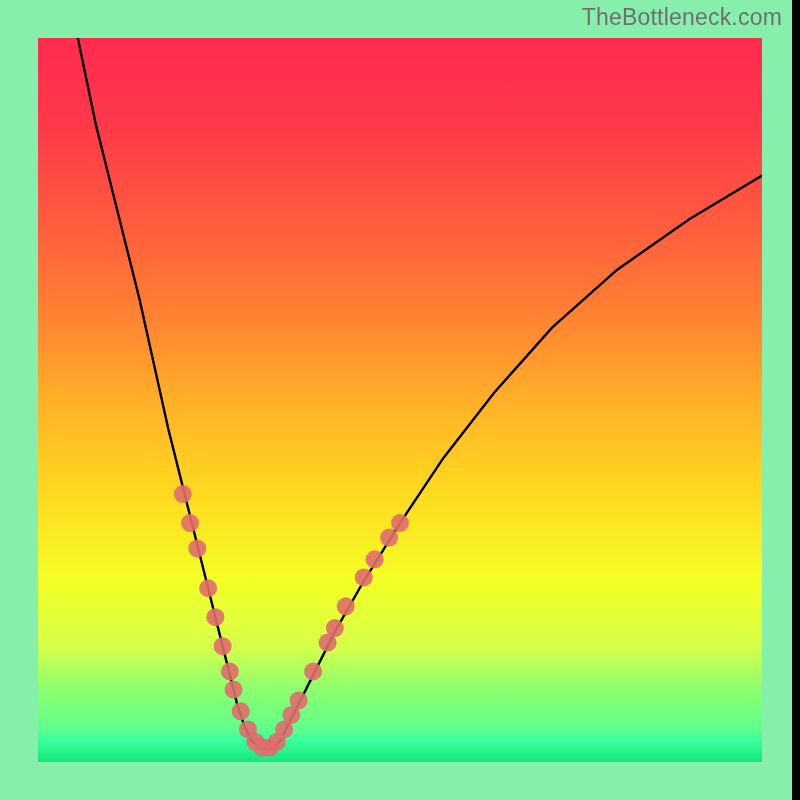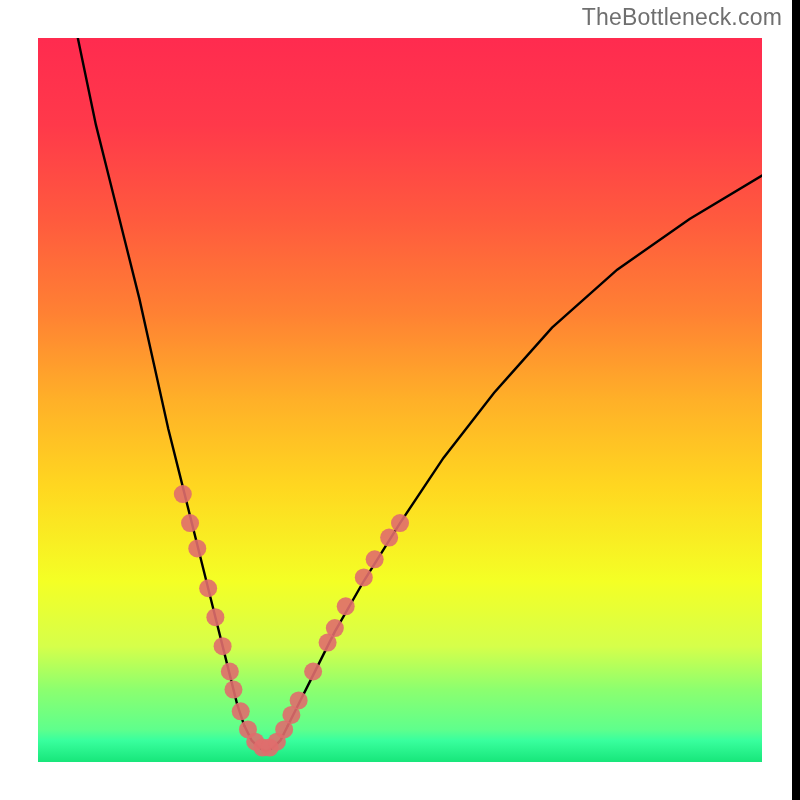--- a/index.html
+++ b/index.html
@@ -7,21 +7,21 @@
     padding: 0;
     width: 800px;
     height: 800px;
     overflow: hidden;
     background: #000;
     font-family: Arial, Helvetica, sans-serif;
   }
   .outer {
     width: 792px;
     height: 800px;
-    background: #ffffff;
+    background: #86efac;
     position: relative;
   }
   .plot {
     position: absolute;
     left: 38px;
     top: 38px;
     width: 724px;
     height: 724px;
     overflow: hidden;
   }

